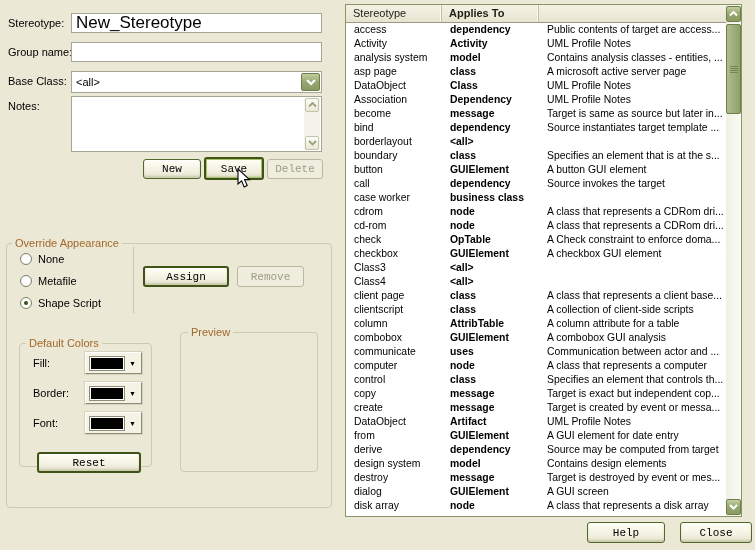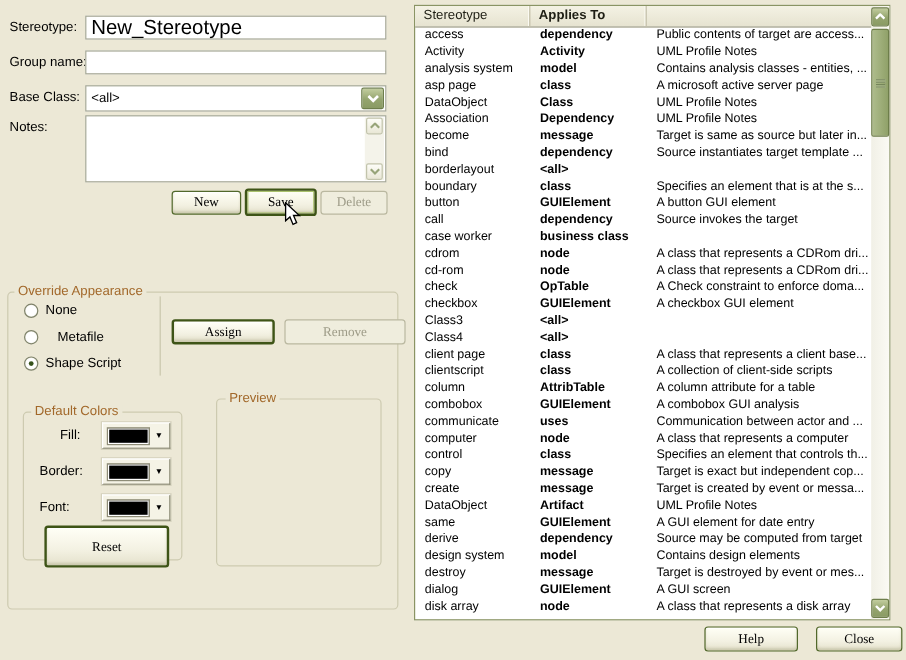--- a/index.html
+++ b/index.html
@@ -11,21 +11,21 @@
   
   .txt {
     border:1px solid #A5A795; background:#fff; font-family:"Liberation Sans",sans-serif;
     font-size:17px; padding:2px 4px; outline:none;
   }
 
   
   .btn {
     border:1px solid #51682B; border-radius:3px; color:#000;
     background:linear-gradient(#FFFFF6, #F3F1E2 60%, #E4E1CC);
-    font-family:Liberation Serif, serif; font-size:11px; 
+    font-family:Liberation Mono, monospace; font-size:11px; 
     box-shadow:inset 0 -2px 2px rgba(160,158,120,.35), inset 0 1px 0 #fff;
     cursor:default;
   }
   .btn.default { border:2px solid #3E5417; box-shadow:inset 0 0 0 1px #A9C16C, inset 0 -2px 2px rgba(160,158,120,.35); }
   .btn.disabled { border:1px solid #BAB8A0; color:#9E9C88; background:#EFEDDD; box-shadow:none; }
 
   
   .group { border:1px solid #CDCAB0; border-radius:4px; }
   .group-label { position:absolute; background:#ECE8D6; padding:0 3px; color:#A2682A; }
 
@@ -120,56 +120,56 @@
     <path d="M1,1 L1,16 L4.6,12.8 L7.2,19 L10.2,17.6 L7.6,11.6 L12.5,11.6 Z" fill="#fff" stroke="#000" stroke-width="1.1"></path>
   </svg>
 
   <div class="abs group" style="left:6px;top:243px;width:326px;height:265px"></div>
   <span class="abs group-label" style="left:12px;top:237px">Override Appearance</span>
 
   <div class="abs" style="left:20px;top:253px;display:flex;align-items:center;gap:6px">
     <span class="radio-circle"></span>
     <span>None</span>
   </div>
-  <div class="abs" style="left:20px;top:275px;display:flex;align-items:center;gap:16px">
+  <div class="abs" style="left:20px;top:275px;display:flex;align-items:center;gap:6px">
     <span class="radio-circle"></span>
     <span>Metafile</span>
   </div>
   <div class="abs" style="left:20px;top:297px;display:flex;align-items:center;gap:6px">
     <span class="radio-circle checked"></span>
     <span>Shape Script</span>
   </div>
 
   <div class="abs" style="left:133px;top:247px;width:1px;height:66px;background:#C9C6AC"></div>
 
   <button class="abs btn" style="left:143px;top:266px;width:86px;height:21px;border-width:2px;border-color:#3E5417">Assign</button>
-  <button class="abs btn disabled" style="left:237px;top:266px;width:101px;height:21px">Remove</button>
+  <button class="abs btn disabled" style="left:237px;top:266px;width:67px;height:21px">Remove</button>
 
   <div class="abs group" style="left:19px;top:343px;width:133px;height:124px"></div>
   <span class="abs group-label" style="left:26px;top:337px">Default Colors</span>
 
-  <label class="abs" style="left:50px;top:357px">Fill:</label>
+  <label class="abs" style="left:33px;top:357px">Fill:</label>
   <div class="abs color-combo" style="left:85px;top:352px;width:57px;height:22px">
     <span class="color-swatch"></span>
     <span class="color-drop">▼</span>
   </div>
 
   <label class="abs" style="left:33px;top:387px">Border:</label>
   <div class="abs color-combo" style="left:85px;top:382px;width:57px;height:22px">
     <span class="color-swatch"></span>
     <span class="color-drop">▼</span>
   </div>
 
   <label class="abs" style="left:33px;top:417px">Font:</label>
   <div class="abs color-combo" style="left:85px;top:412px;width:57px;height:22px">
     <span class="color-swatch"></span>
     <span class="color-drop">▼</span>
   </div>
 
-  <button class="abs btn" style="left:37px;top:438px;width:104px;height:35px;border-width:2px;border-color:#3E5417">Reset</button>
+  <button class="abs btn" style="left:37px;top:452px;width:104px;height:21px;border-width:2px;border-color:#3E5417">Reset</button>
 
   <div class="abs group" style="left:180px;top:332px;width:138px;height:140px"></div>
   <span class="abs group-label" style="left:188px;top:326px">Preview</span>
 
   <div class="abs list" style="left:345px;top:4px;width:397px;height:513px">
     <div class="list-header">
       <div class="hcell c1">Stereotype</div>
       <div class="hcell c2">Applies To</div>
     </div>
     <div class="abs" style="left:0;top:18px;right:15px;bottom:0;overflow:hidden">
@@ -340,21 +340,21 @@
     <div class="cell c3" style="flex:1">Target is created by event or messa...</div>
   </div>
 
   <div class="trow">
     <div class="cell c1">DataObject</div>
     <div class="cell c2">Artifact</div>
     <div class="cell c3" style="flex:1">UML Profile Notes</div>
   </div>
 
   <div class="trow">
-    <div class="cell c1">same</div>
+    <div class="cell c1">from</div>
     <div class="cell c2">GUIElement</div>
     <div class="cell c3" style="flex:1">A GUI element for date entry</div>
   </div>
 
   <div class="trow">
     <div class="cell c1">derive</div>
     <div class="cell c2">dependency</div>
     <div class="cell c3" style="flex:1">Source may be computed from target</div>
   </div>
 

